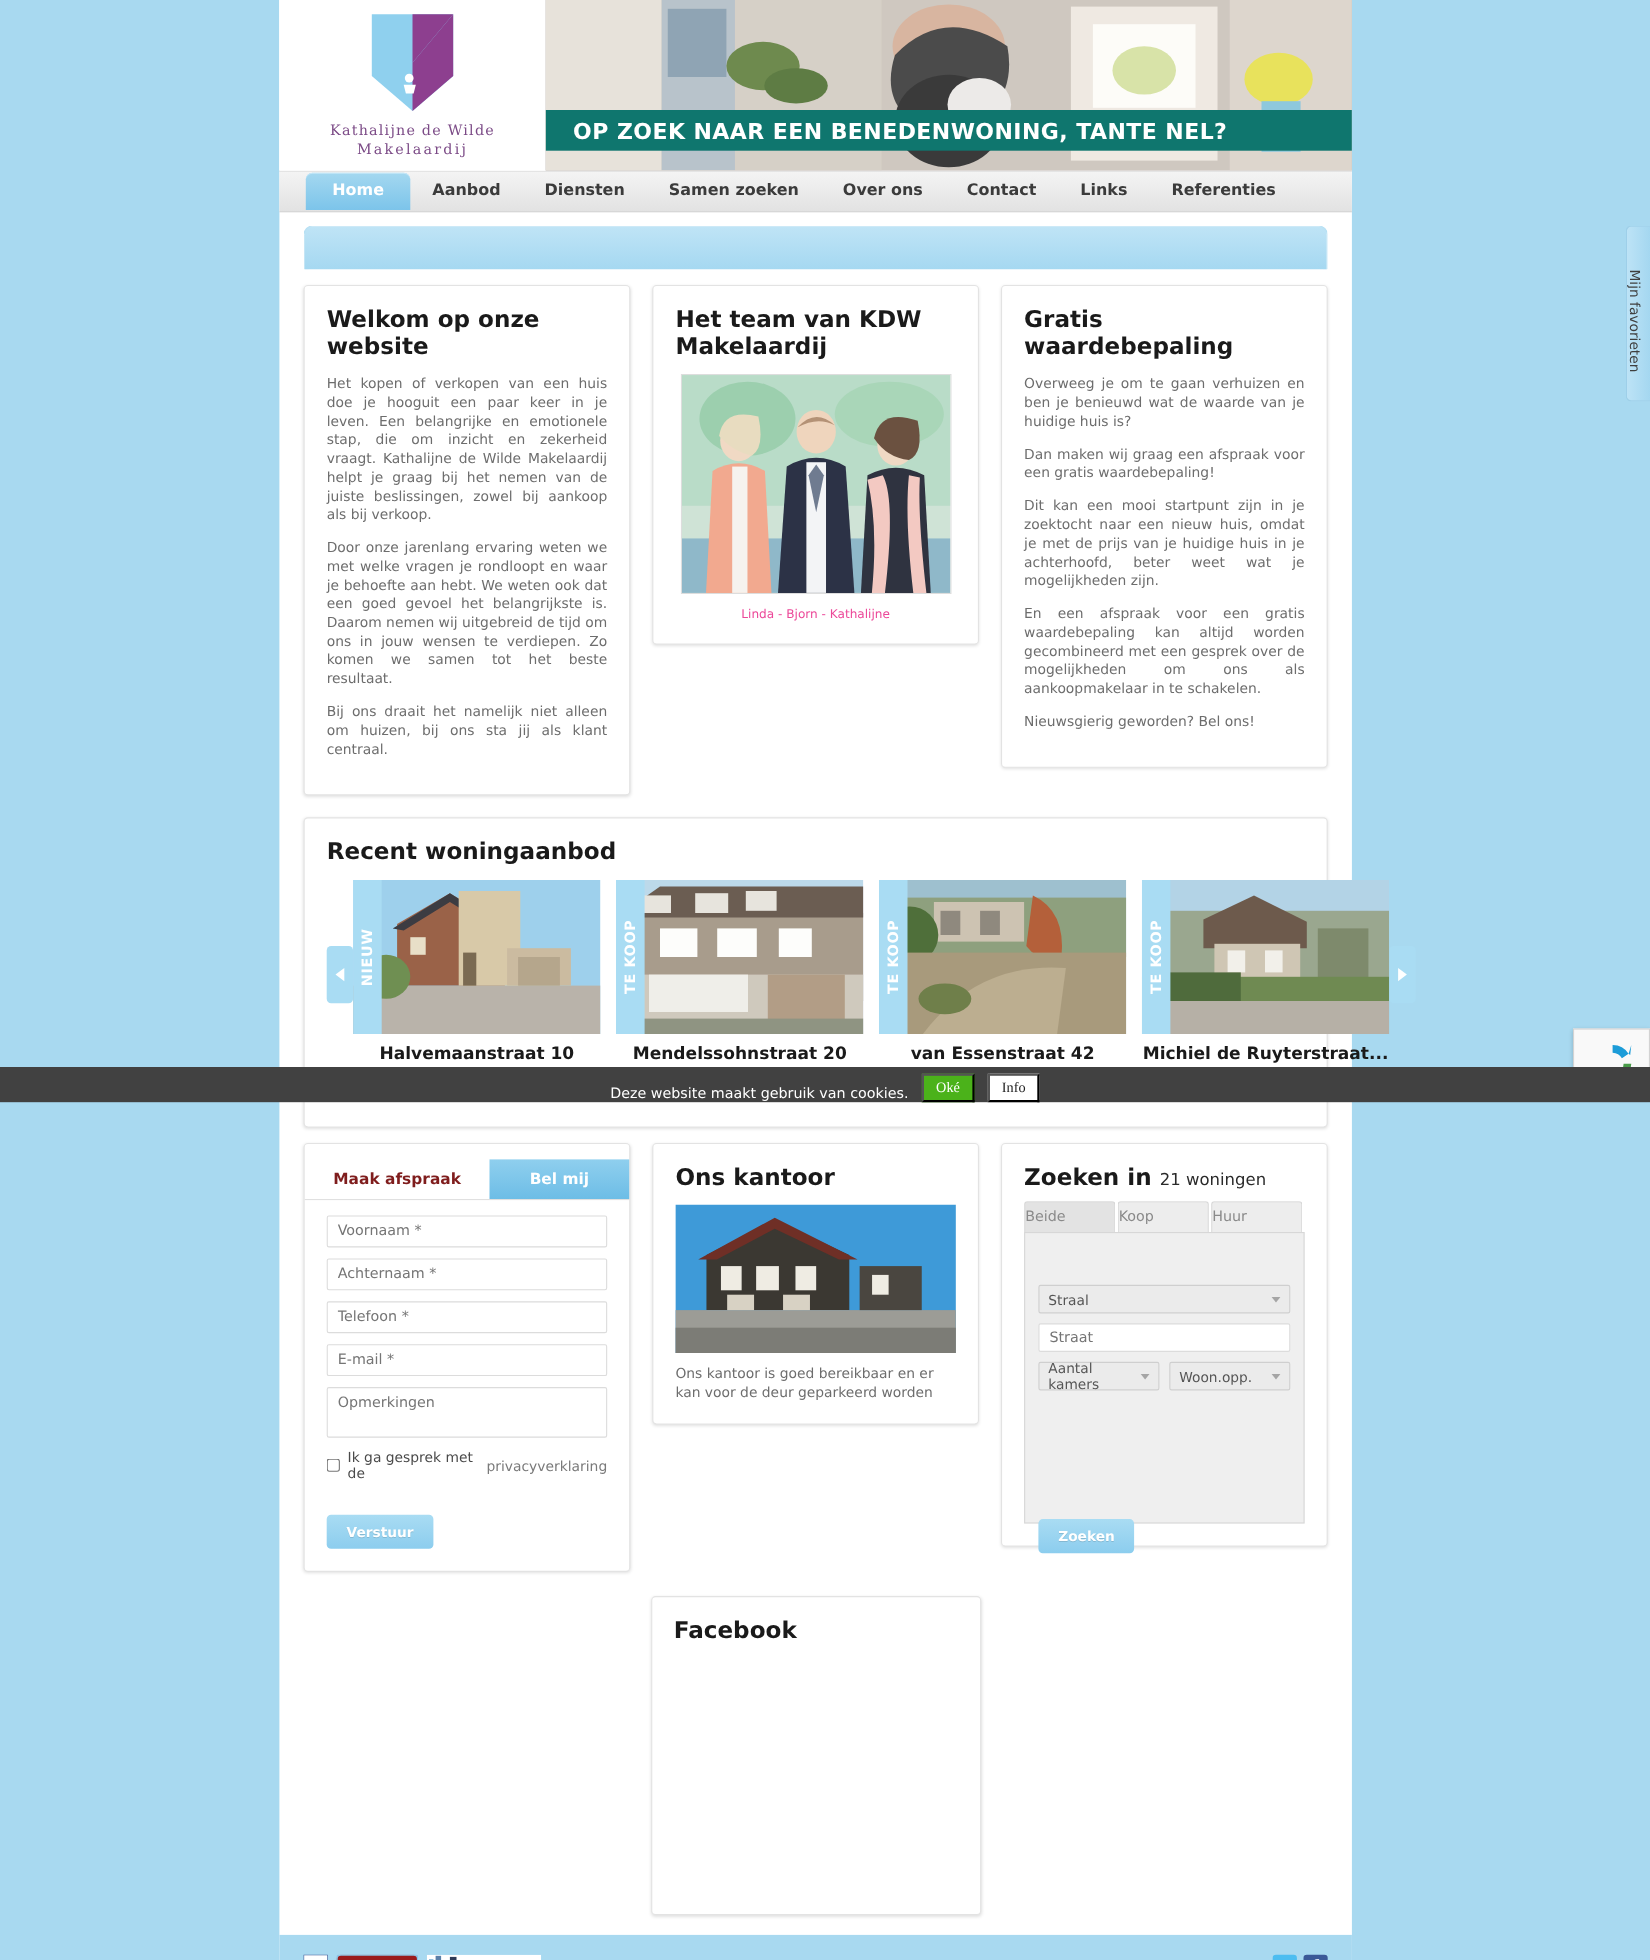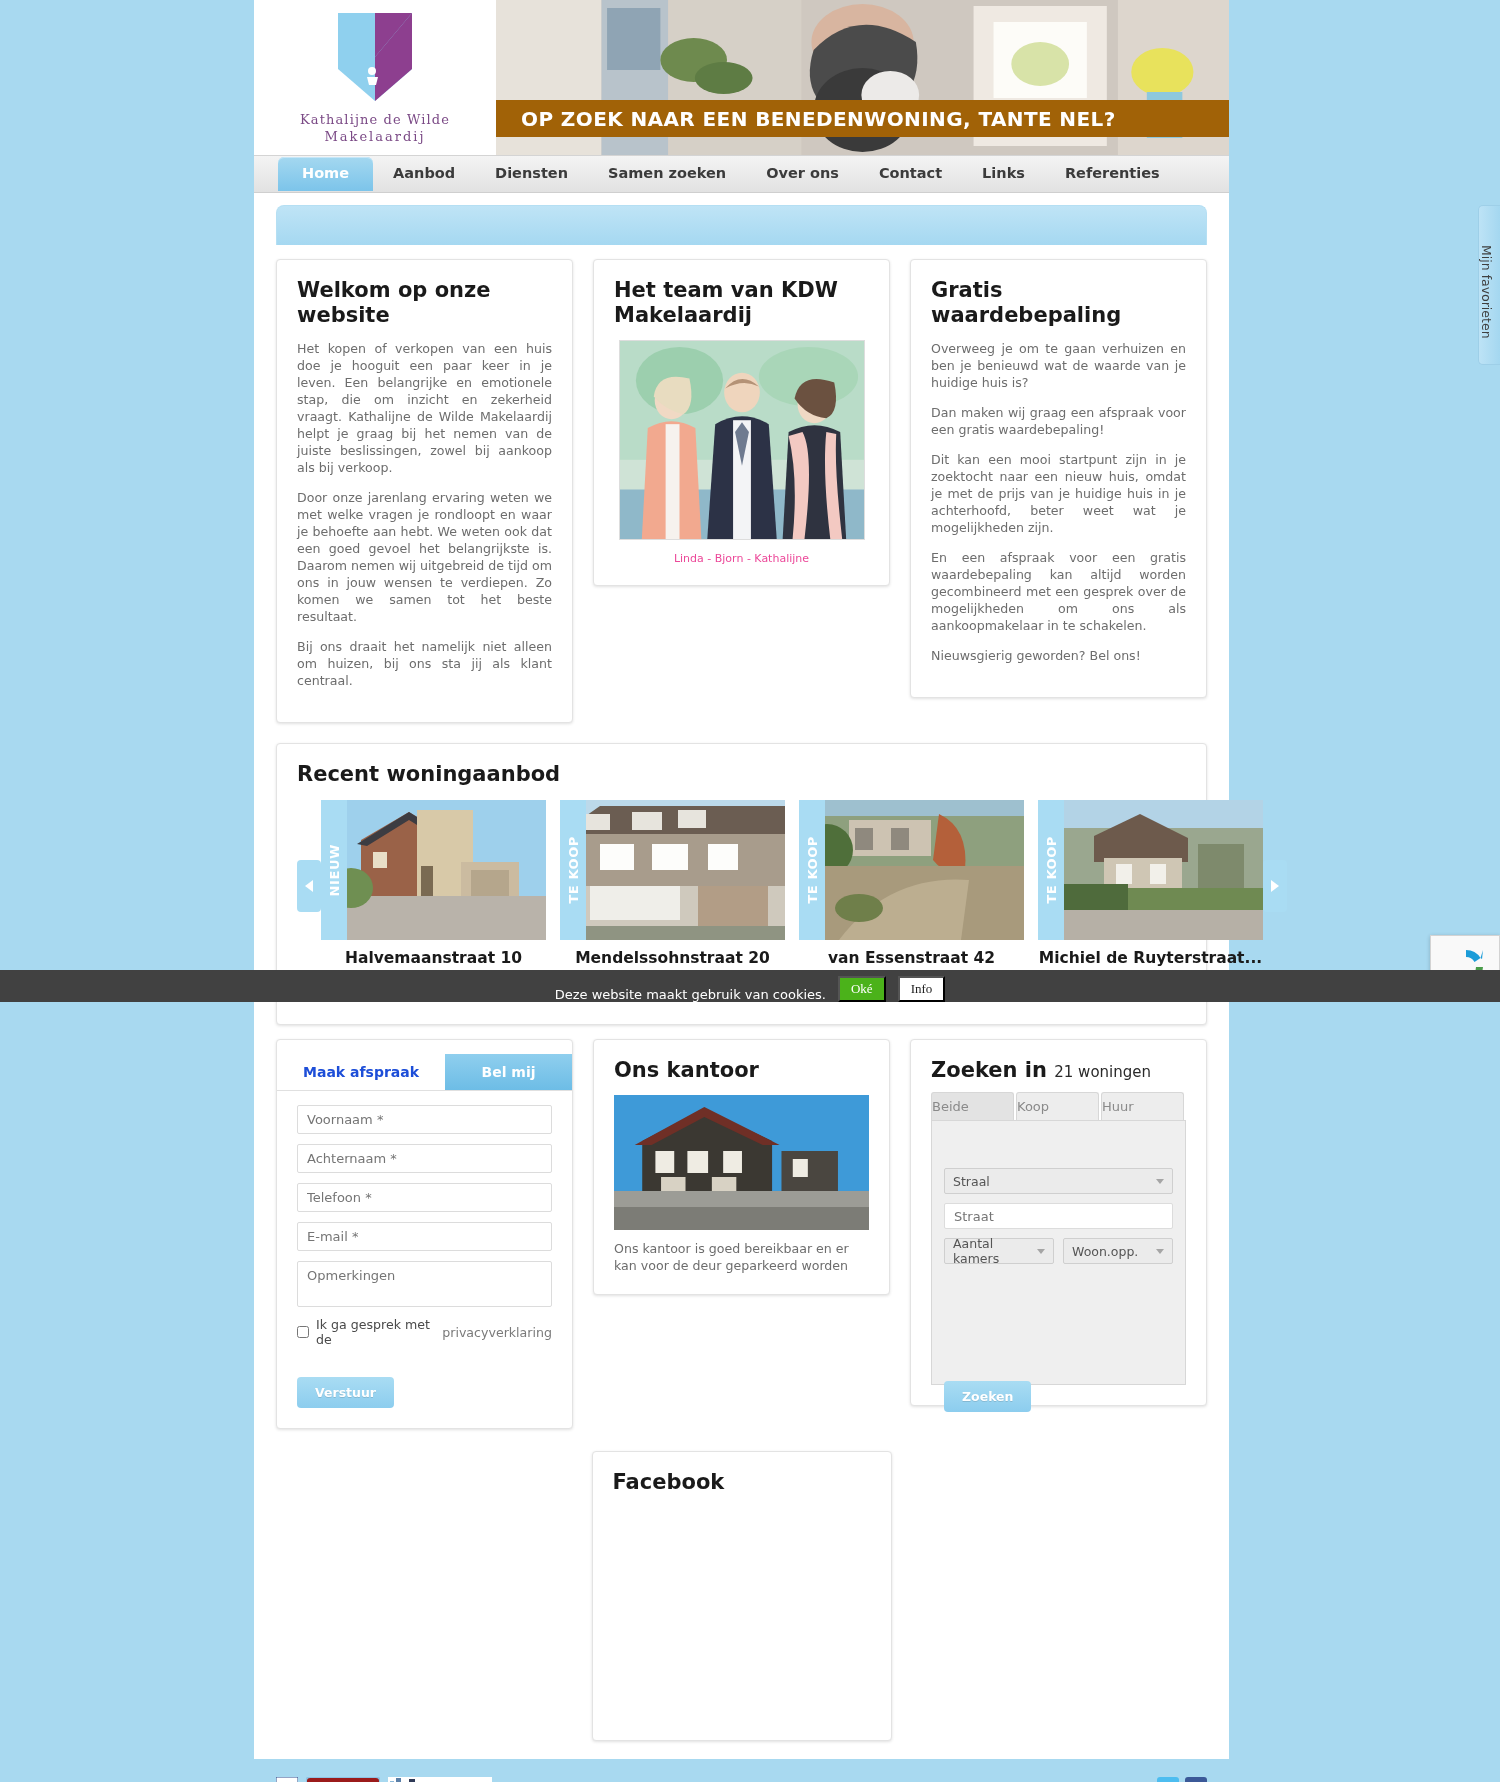--- a/index.html
+++ b/index.html
@@ -18,21 +18,21 @@
   .logo-box { width:242px; height:155px; display:flex; flex-direction:column;
               align-items:center; justify-content:center; background:#fff; }
   .shield { width:78px; height:92px; position:relative; }
   .logo-text { margin-top:8px; text-align:center; color:#7b4a86;
                font-family:"DejaVu Serif","Liberation Serif",serif;
                font-size:13px; letter-spacing:1.1px; line-height:17px; }
   .logo-text div:last-child { letter-spacing:2px; }
   .banner { flex:1; position:relative; overflow:hidden; background:#c9c2bb; }
   .banner-photo { position:absolute; inset:0; }
   .banner-strip { position:absolute; left:0; right:0; top:100px; height:37px;
-                  background:#a16207; display:flex; align-items:center; }
+                  background:#0f766e; display:flex; align-items:center; }
   .banner-strip span { color:#fff; font-weight:bold; font-size:20px;
                        letter-spacing:.4px; padding-left:25px; }
 
   
   .nav { height:38px; background:linear-gradient(#f4f4f4,#e2e2e2);
          border-top:1px solid #d4d4d4; border-bottom:1px solid #cfcfcf;
          display:flex; align-items:center; padding-left:24px; }
   .nav a { display:inline-block; padding:8px 20px 10px; color:#3b3b3b;
            font-weight:bold; font-size:14.5px; text-decoration:none; }
   .nav a.active { background:linear-gradient(#a4d8f0,#7cc4ea); color:#fff;
@@ -76,21 +76,21 @@
             display:flex; align-items:center; justify-content:center; z-index:2; }
   .ribbon span { writing-mode:vertical-rl; transform:rotate(180deg); }
   .thumb .img { position:absolute; inset:0 0 0 0; }
   .it-title { text-align:center; font-weight:bold; font-size:15.5px; color:#1a1a1a;
               margin-top:9px; white-space:nowrap; overflow:hidden; text-overflow:ellipsis; }
   .it-addr  { text-align:center; font-size:13px; color:#4c4c4c; margin-top:2px; }
   .it-price { text-align:center; font-weight:bold; font-size:13.5px; color:#1a1a1a; margin-top:2px; }
 
   
   .tabs { display:flex; border-bottom:1px solid #e0e0e0; margin:-4px -20px 14px; }
-  .tabs div { padding:10px 26px; font-weight:bold; font-size:14px; color:#1d4ed8; }
+  .tabs div { padding:10px 26px; font-weight:bold; font-size:14px; color:#7f1d1d; }
   .tabs div.on { background:linear-gradient(#8fcfee,#6dbde6); color:#fff; flex:1; text-align:center; }
   .fld { display:block; width:100%; height:29px; border:1px solid #dcdcdc; background:#fff;
          margin-bottom:10px; padding:0 9px; font-size:13px; color:#8a8a8a;
          font-family:inherit; border-radius:2px; }
   textarea.fld { height:46px; padding-top:6px; resize:none; }
   .chk { display:flex; align-items:center; gap:7px; font-size:12.6px; color:#4a4a4a; margin-top:2px; }
   .chk input { width:12px; height:12px; margin:0; }
   .chk a { color:#7a7a7a; text-decoration:none; }
   .btn-blue { margin-top:30px; background:linear-gradient(#a9dcf3,#8ccdee); border:none;
               border-radius:4px; color:#fff; font-weight:bold; font-size:12.5px;

